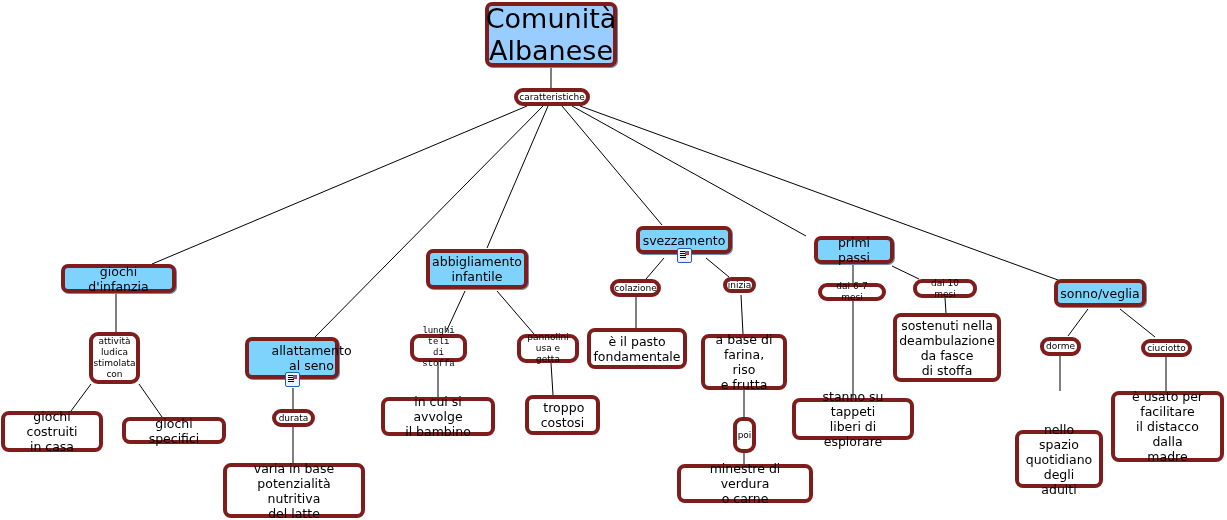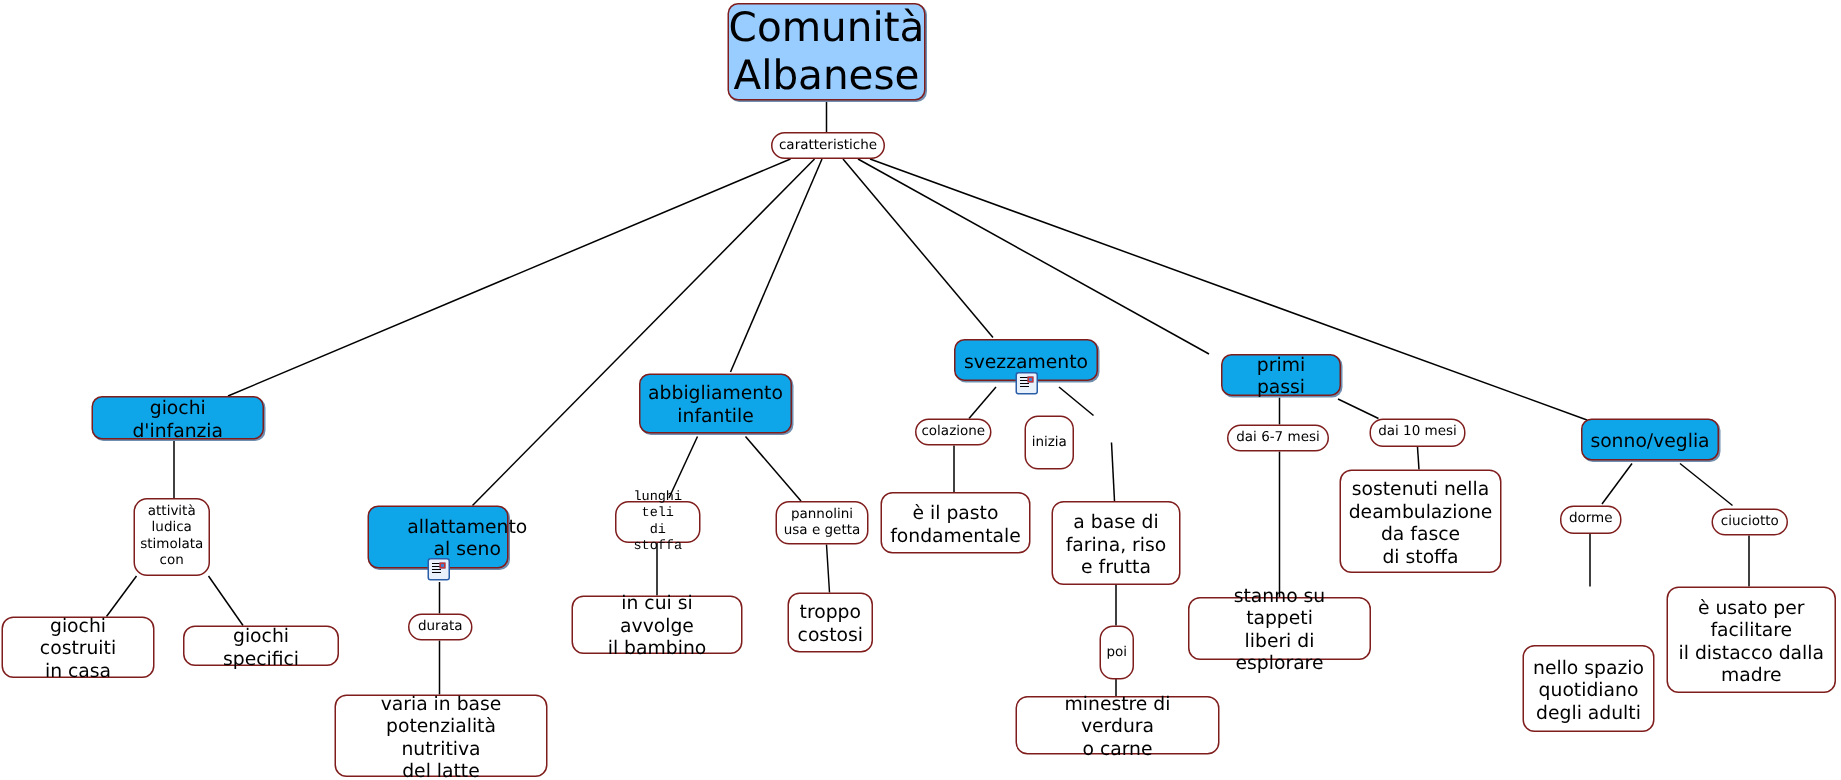--- a/index.html
+++ b/index.html
@@ -2,23 +2,23 @@
 <html><head>
 <meta charset="utf-8">
 <style>
   html, body { margin:0; padding:0; background:#ffffff; }
   body { width:1227px; height:520px; position:relative; overflow:hidden;
          font-family:"DejaVu Sans", sans-serif; color:#000; }
   #edges { position:absolute; left:0; top:0; width:1227px; height:520px; }
   #edges line { stroke:#000; stroke-width:1; }
   .node { position:absolute; box-sizing:border-box; display:flex; align-items:center;
           justify-content:center; text-align:center; white-space:pre-line;
-          border:1px solid #7f1d1d; background:#fff; line-height:1.2; }
+          border:4px solid #7f1d1d; background:#fff; line-height:1.2; }
   .concept { border-radius:8px; font-size:12.5px; padding:2px 6px; }
-  .concept.blue { background:#0ea5e9; border-radius:7px; box-shadow:1px 1px 0 #6f8fb0; }
+  .concept.blue { background:#7dd3fc; border-radius:7px; box-shadow:1px 1px 0 #6f8fb0; }
   .link { border-radius:9px; font-size:9px; padding:1px 4px; }
   .root { font-size:27px; line-height:1.16; border-radius:7px; }
   .doc-icon { position:absolute; width:15px; height:15px; box-sizing:border-box;
               background:#e9f1fb; border:1px solid #2a5da8; border-radius:2px; }
   .doc-icon::before { content:""; position:absolute; left:2px; top:2px; width:6px; height:8px;
               background:repeating-linear-gradient(#000 0 1px, transparent 1px 2px); }
   .doc-icon::after { content:""; position:absolute; right:2px; top:2px; width:4px; height:4px;
               background:#3f7fd0; border:1px solid #c33; box-sizing:border-box; }
 </style>
 </head>
@@ -79,27 +79,27 @@
 del latte</div>
 
 <div class="node concept blue" style="left:426px;top:249px;width:102px;height:40px;">abbigliamento
 infantile</div>
 <div class="node link" style="left:410px;top:334px;width:57px;height:28px;font-family:Liberation Mono, monospace;">lunghi teli
 di stoffa</div>
 <div class="node link" style="left:517px;top:334px;width:62px;height:29px;">pannolini
 usa e getta</div>
 <div class="node concept" style="left:381px;top:397px;width:114px;height:39px;">in cui si avvolge
 il bambino</div>
-<div class="node concept" style="left:525px;top:395px;width:57px;height:40px;">troppo
+<div class="node concept" style="left:525px;top:395px;width:75px;height:40px;text-align:right;">troppo
 costosi</div>
 
 <div class="node concept blue" style="left:636px;top:226px;width:96px;height:28px;">svezzamento</div>
 <span class="doc-icon" style="left:677px;top:248px;"></span>
 <div class="node link" style="left:610px;top:279px;width:51px;height:18px;">colazione</div>
-<div class="node link" style="left:683px;top:277px;width:33px;height:36px;text-align:center;">inizia</div>
+<div class="node link" style="left:723px;top:277px;width:33px;height:16px;text-align:center;">inizia</div>
 <div class="node concept" style="left:587px;top:328px;width:100px;height:41px;">è il pasto
 fondamentale</div>
 <div class="node concept" style="left:701px;top:334px;width:86px;height:56px;">a base di
 farina, riso
 e frutta</div>
 <div class="node link" style="left:733px;top:417px;width:23px;height:36px;">poi</div>
 <div class="node concept" style="left:677px;top:464px;width:136px;height:39px;">minestre di verdura
 o carne</div>
 
 <div class="node concept blue" style="left:814px;top:236px;width:80px;height:28px;">primi passi</div>

